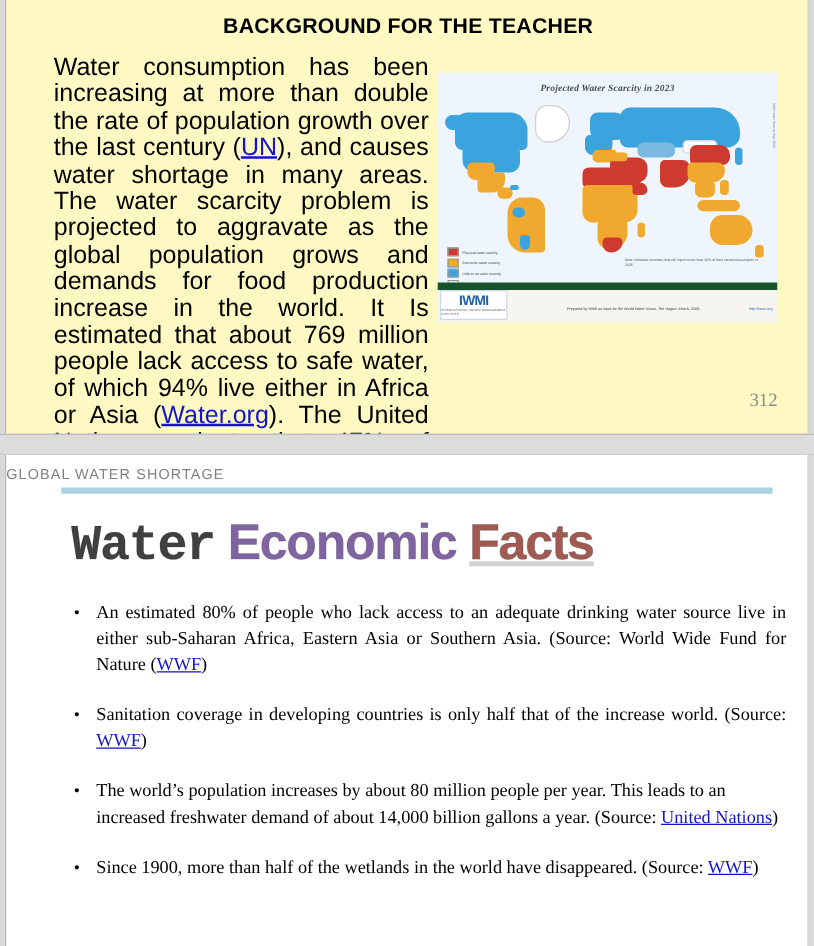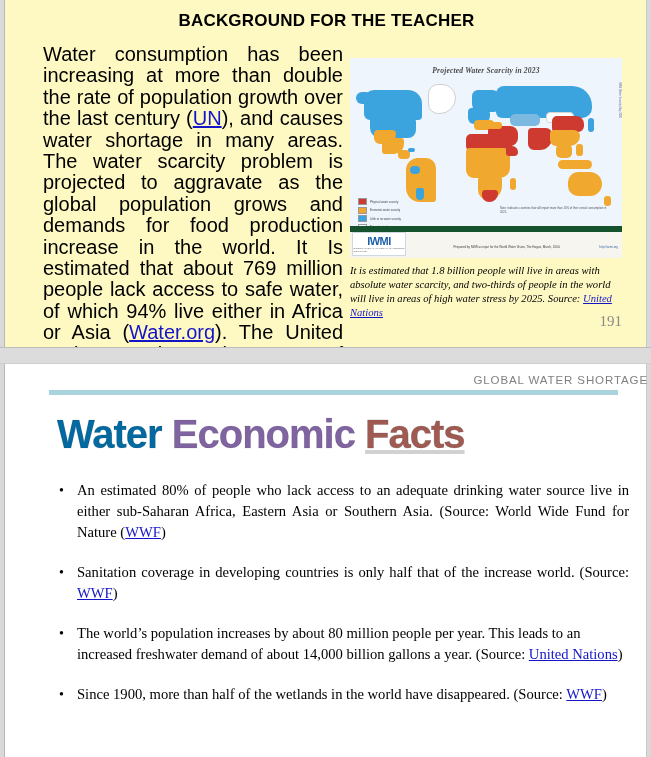--- a/index.html
+++ b/index.html
@@ -115,38 +115,38 @@
 
   
   .page2{
     position:absolute;left:4px;top:364px;width:643px;height:393px;
     background:#ffffff;
     border-left:1px solid #b8b8b8;
     border-right:1px solid #c9c9c9;
     box-sizing:border-box;
   }
   .slide-header{
-    position:absolute;left:0;top:10px;width:643px;text-align:right;
+    position:absolute;left:0;top:10px;width:643px;text-align:left;
     font-family:"Liberation Sans", sans-serif;
     font-size:11.5px;color:#808080;letter-spacing:.9px;
   }
   .teal-rule{
     position:absolute;left:44px;top:26px;width:569px;height:5px;
     background:#a9d3dd;
   }
   .wordart{
     position:absolute;left:52px;top:46px;
     font-family:"Liberation Sans", sans-serif;
     font-weight:bold;
     font-size:40px;
     letter-spacing:-1px;
     white-space:nowrap;
     line-height:48px;
   }
-  .wa1{color:#0369a1;}
+  .wa1{color:#404040;font-family:Liberation Mono, monospace;}
   .wa2{color:#8064a2;}
   .wa3{color:#a05a52;text-decoration:underline;}
   .wordart span{
     -webkit-text-stroke:0.6px rgba(0,0,0,.18);
     text-shadow:1px 1px 0 rgba(255,255,255,.55);
   }
 
   .bullets{
     position:absolute;left:44px;top:116px;width:580px;
   }
@@ -252,25 +252,22 @@
       <div class="map-footer">
         <div class="iwmi">
           <span class="iwmi-word">IWMI</span>
           <span class="iwmi-sub">INTERNATIONAL WATER MANAGEMENT INSTITUTE</span>
         </div>
         <div class="map-credit">Prepared by IWMI as input for the World Water Vision, The Hague, March, 2000.</div>
         <div class="map-url">http://iwmi.org</div>
       </div>
     </div>
 
-    <div class="caption">
-      <span>It is estimated that 1.8 billion people will live in areas with absolute water scarcity, and two-thirds of people in the world will live in areas of high water stress by 2025. Source: </span><a href="#">United Nations</a>
-    </div>
-
-    <div class="pagenum">191</div>
+
+    <div class="pagenum">312</div>
   </div>
 
   <div class="gap"></div>
 
   <div class="page2">
 
     <div class="slide-header">GLOBAL WATER SHORTAGE</div>
     <div class="teal-rule"></div>
 
     <div class="wordart">

